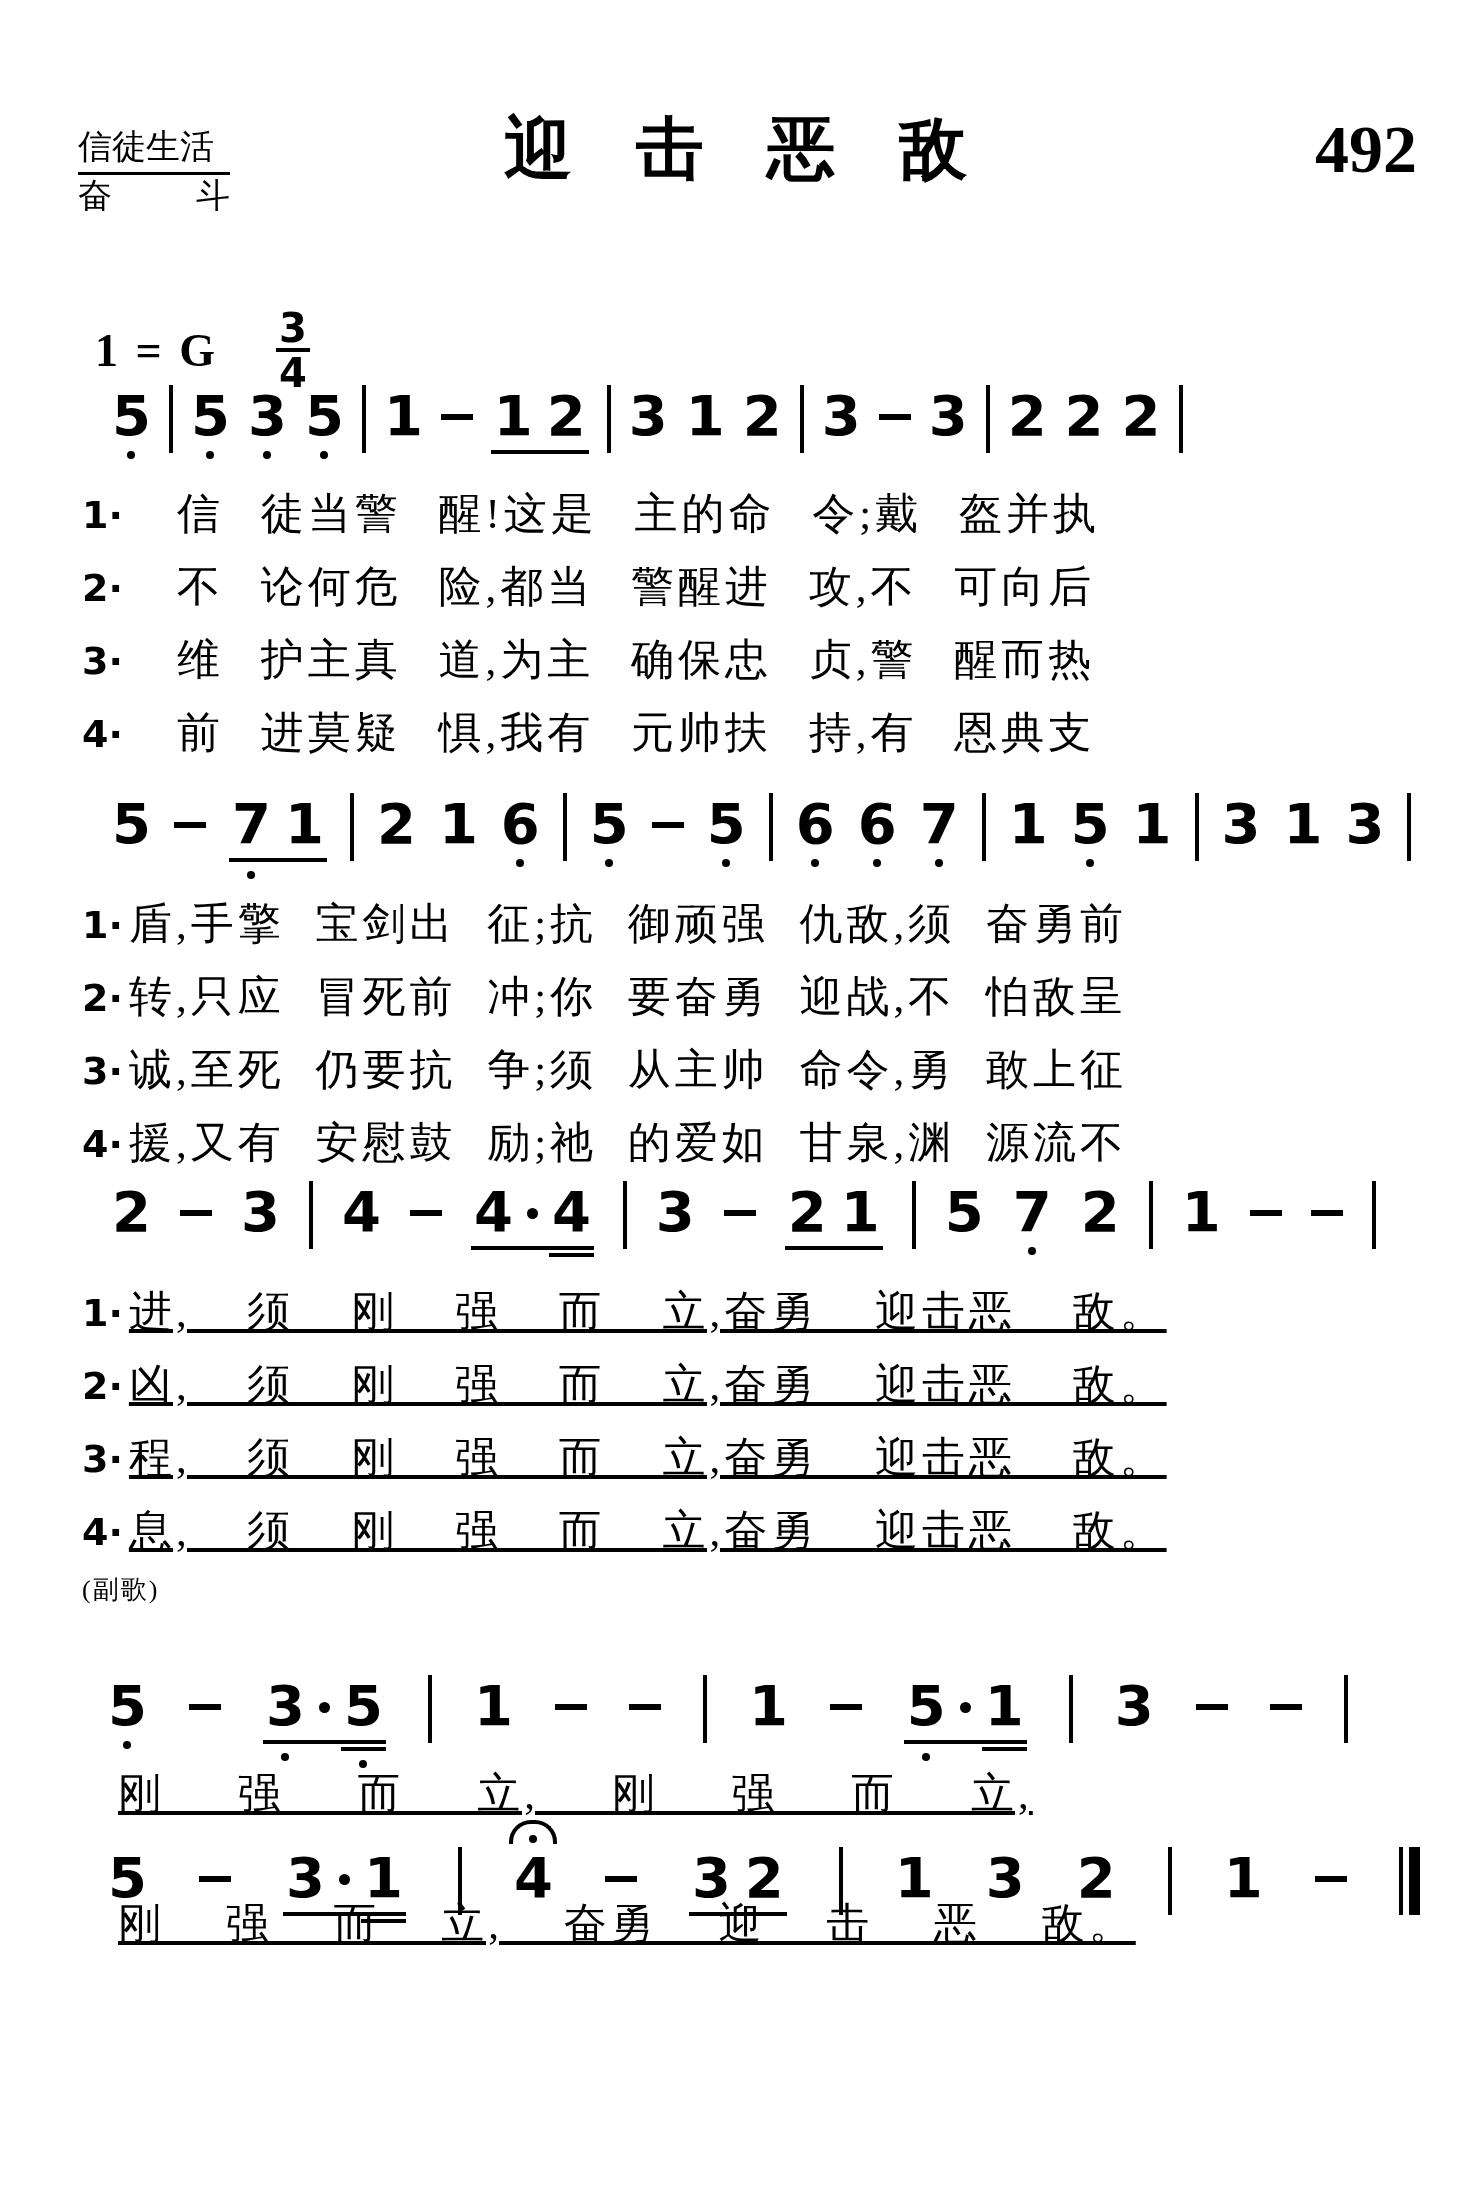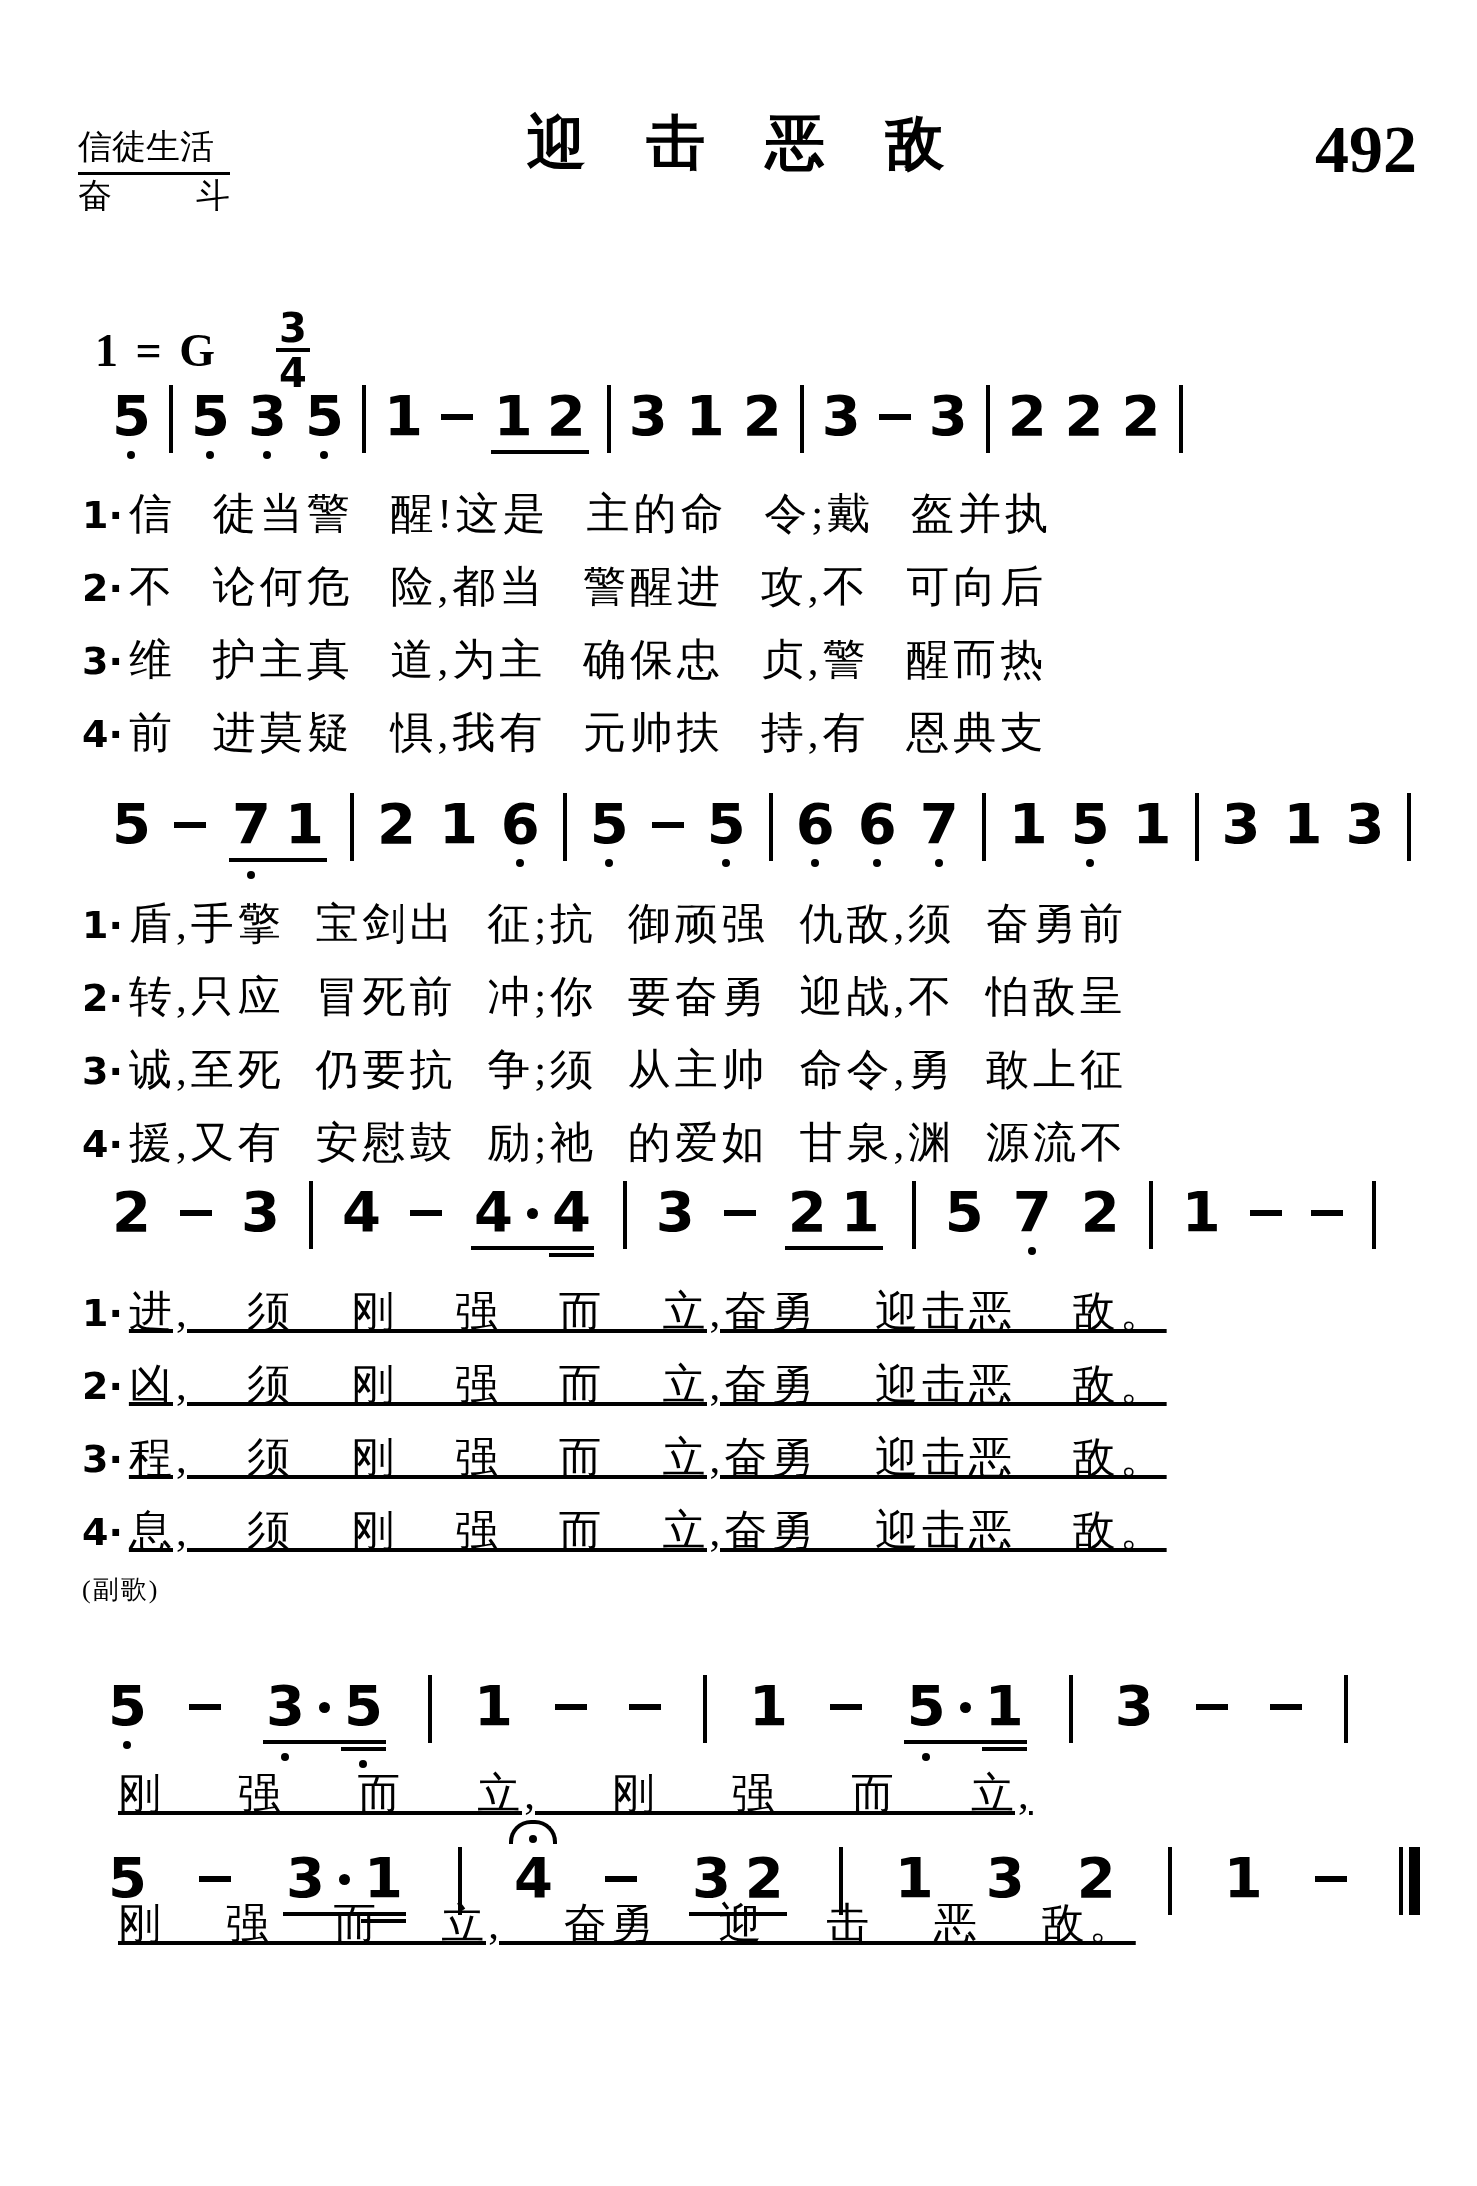--- a/index.html
+++ b/index.html
@@ -5,21 +5,21 @@
   html,body{margin:0;padding:0;background:#fff;}
   body{width:1477px;height:2186px;position:relative;overflow:hidden;
        font-family:"Liberation Serif",serif;color:#000;}
   .abs{position:absolute;}
 
   
   .cat{left:78px;top:126px;font-size:34px;line-height:1.25;}
   .cat .l1{display:block;border-bottom:3px solid #000;padding-bottom:3px;width:152px;}
   .cat .l2{display:block;width:152px;text-align:justify;text-align-last:justify;}
   .title{left:0;top:104px;width:100%;text-align:center;
-         font-family:"DejaVu Sans",sans-serif;font-weight:900;font-size:59px;
+         font-family:"DejaVu Sans",sans-serif;font-weight:900;font-size:68px;
          letter-spacing:6px;word-spacing:28px;}
   .hymnno{right:60px;top:110px;font-family:"Liberation Serif",serif;
           font-weight:bold;font-size:68px;}
   .keysig{left:95px;top:300px;display:flex;align-items:center;gap:58px;height:100px;}
   .keytext{font-size:46px;font-weight:bold;letter-spacing:3px;}
   .timesig{display:flex;flex-direction:column;align-items:center;
            font-family:"DejaVu Sans",sans-serif;font-weight:bold;font-size:40px;line-height:1;}
   .timesig .den{border-top:4px solid #000;padding:1px 3px 0;}
 
   
@@ -51,21 +51,21 @@
   .note.fer::after{content:"";position:absolute;left:50%;transform:translateX(-50%);
         top:-15px;width:8px;height:8px;border-radius:50%;background:#000;}
 
   
   .vblock{position:absolute;left:82px;}
   .blockA{top:492px;} .blockB{top:902px;} .blockC{top:1290px;}
   .vrow{display:flex;align-items:flex-start;margin-bottom:30px;line-height:1;}
   .vnum{font-family:"DejaVu Sans",sans-serif;font-weight:bold;font-size:38px;
         margin:4px 6px 0 0;}
   .vtext{font-size:43px;letter-spacing:4px;}
-  .blockA .vtext{word-spacing:22px;}
+  .blockA .vtext{word-spacing:22px;margin-left:48px;}
   .blockB .vtext{word-spacing:16px;}
   .blockC .vtext{word-spacing:42px;text-decoration:underline;}
   .chorus-label{left:82px;top:1572px;font-size:26px;letter-spacing:2px;}
   .chorus-row{font-size:43px;letter-spacing:4px;line-height:1;text-decoration:underline;}
   .cr1{left:118px;top:1772px;word-spacing:58px;}
   .cr2{left:118px;top:1902px;word-spacing:46px;}
 </style>
 </head>
 <body>
 

